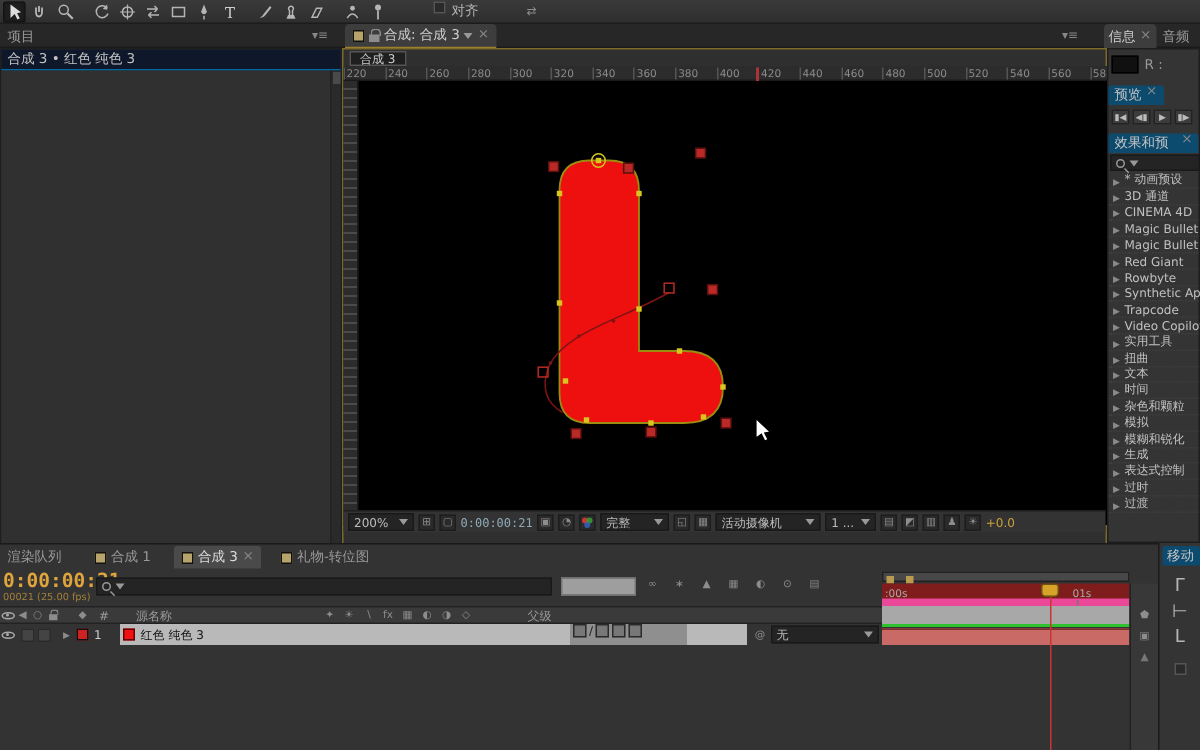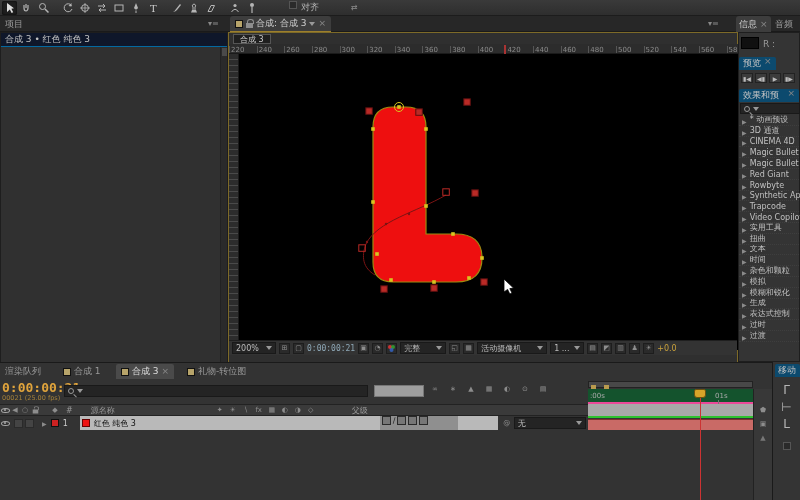--- a/index.html
+++ b/index.html
@@ -51,21 +51,21 @@
   .ttab{height:15px;display:flex;align-items:center;gap:3px;padding:0 5px;color:#999}
   .ttab.on{background:#4a4a4a;color:#ddd;border-radius:2px 2px 0 0}
   .tc{font-family:"DejaVu Sans Mono",monospace;color:#e0a43c;font-size:13px;font-weight:bold}
   .tcsub{color:#a5813a;font-size:6.5px}
   .thead{position:absolute;left:0;top:41px;width:588px;height:12px;background:#3a3a3a;border-top:1px solid #222;border-bottom:1px solid #222;display:flex;align-items:center;font-size:8px;color:#9a9a9a}
   .layerrow{position:absolute;left:0;top:53px;width:588px;height:14px;display:flex;align-items:center;font-size:8px}
   .eye{width:9px;height:5px;border:1px solid #aaa;border-radius:50%;position:relative;display:inline-block}
   .eye::after{content:'';position:absolute;left:2.5px;top:0.5px;width:2px;height:2px;background:#aaa;border-radius:50%}
   .mini{width:10px;height:10px;display:flex;align-items:center;justify-content:center;color:#8d8d8d;font-size:7px}
   .tgl{width:9px;height:9px;background:#444;border:1px solid #2a2a2a;display:inline-block}
-  .ruler2{position:absolute;left:588px;top:26px;width:165px;height:15px;background:#14532d;border-bottom:2px solid #ec4899;color:#aaa;font-size:7px}
+  .ruler2{position:absolute;left:588px;top:26px;width:165px;height:15px;background:#7f1d1d;border-bottom:5px solid #ec4899;color:#aaa;font-size:7px}
   .band{position:absolute;left:588px;top:41px;width:165px;height:12px;background:#a8a8a8}
   .greenline{position:absolute;left:588px;top:53px;width:165px;height:2px;background:#2ec22e}
   .layerbar{position:absolute;left:588px;top:56px;width:165px;height:11px;background:#c96a66;border-top:1px solid #7e2e2e}
   .playhead{position:absolute;left:700px;top:26px;width:1px;height:112px;background:#c33}
   .phhead{position:absolute;left:694px;top:26px;width:12px;height:9px;background:#d7a429;border:1px solid #6b5210;border-radius:2px 2px 3px 3px}
   .workarea{position:absolute;left:588px;top:18px;width:165px;height:7px;background:#484848;border:1px solid #222}
   .wah{width:5px;height:5px;background:#b99b4e;display:inline-block}
   
   .mpanel{left:772px;top:362px;width:28px;height:138px;background:#343434;border-left:1px solid #1a1a1a}
   .brk{color:#b5b5b5;font-size:12px;display:block;text-align:center;height:17px}

